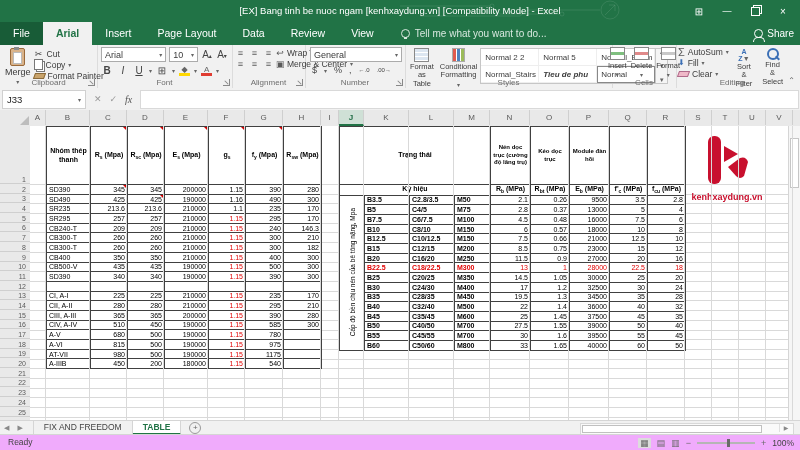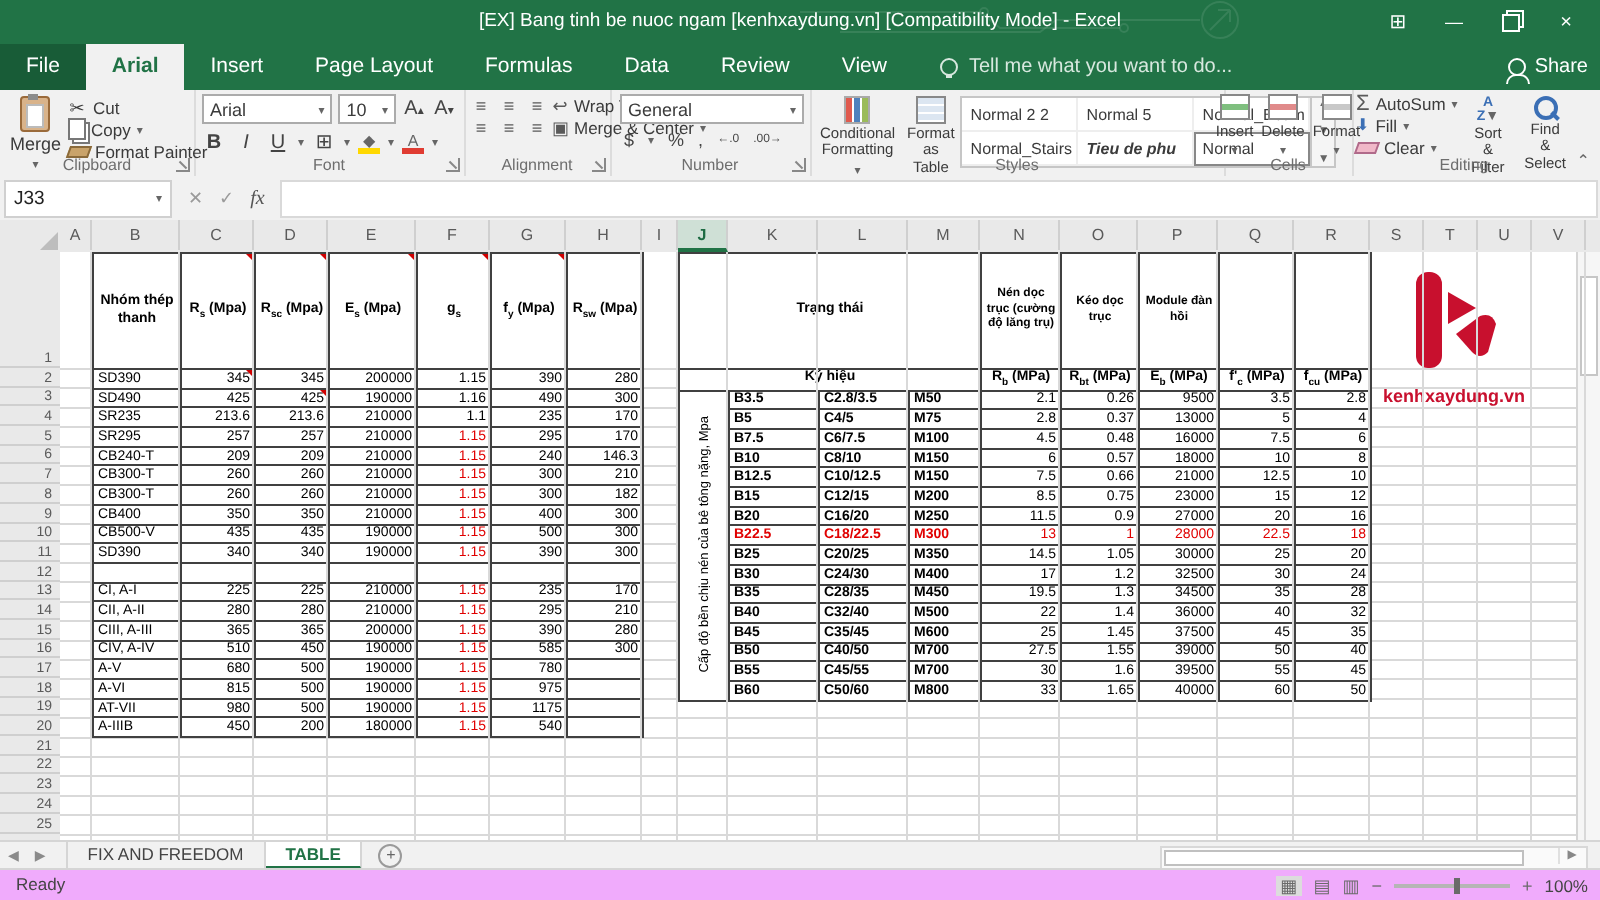--- a/index.html
+++ b/index.html
@@ -149,21 +149,20 @@
       <div class="winbtn">×</div>
     </div>
   </div>
 
   <div class="tabrow">
     <div id="tabs" style="display:flex;align-items:flex-end;height:23px;">
         <div class="rtab file">File</div>
         <div class="rtab active">Arial</div>
         <div class="rtab">Insert</div>
         <div class="rtab">Page Layout</div>
-        <div class="rtab">Formulas</div>
         <div class="rtab">Data</div>
         <div class="rtab">Review</div>
         <div class="rtab">View</div>
       </div>
     <div class="tellme">
       <span class="bulb"></span>
       <span>Tell me what you want to do...</span>
     </div>
     <div class="share">
       <span class="person"></span>
@@ -273,28 +272,28 @@
         <span>,</span>
         <span style="font-size:6px;">←.0</span>
         <span style="font-size:6px;">.00→</span>
       </div>
       <div class="grp-label">Number</div>
       <div class="dlg"></div>
     </div>
 
     <div class="grp" style="left:405px;width:207px;">
       <div style="display:flex;align-items:flex-start;padding:1px 2px;">
+        <div class="bigbtn" style="font-size:7.5px;width:40px;">
+          <span class="fatico"></span>
+          <span style="text-align:center;line-height:1.1;">Format as Table</span>
+          <span class="carat">▾</span>
+        </div>
         <div class="bigbtn" style="font-size:7.5px;width:46px;">
           <span class="cfico"></span>
           <span style="text-align:center;line-height:1.1;">Conditional Formatting</span>
-          <span class="carat">▾</span>
-        </div>
-        <div class="bigbtn" style="font-size:7.5px;width:40px;">
-          <span class="fatico"></span>
-          <span style="text-align:center;line-height:1.1;">Format as Table</span>
           <span class="carat">▾</span>
         </div>
         <div style="display:flex;margin-top:2px;">
           <div class="gallery" id="gallery">
               <div class="gcell">Normal 2 2</div>
               <div class="gcell">Normal 5</div>
               <div class="gcell">Normal_Beam</div>
               <div class="gcell">Normal_Stairs</div>
               <div class="gcell it">Tieu de phu</div>
               <div class="gcell sel">Normal</div>

